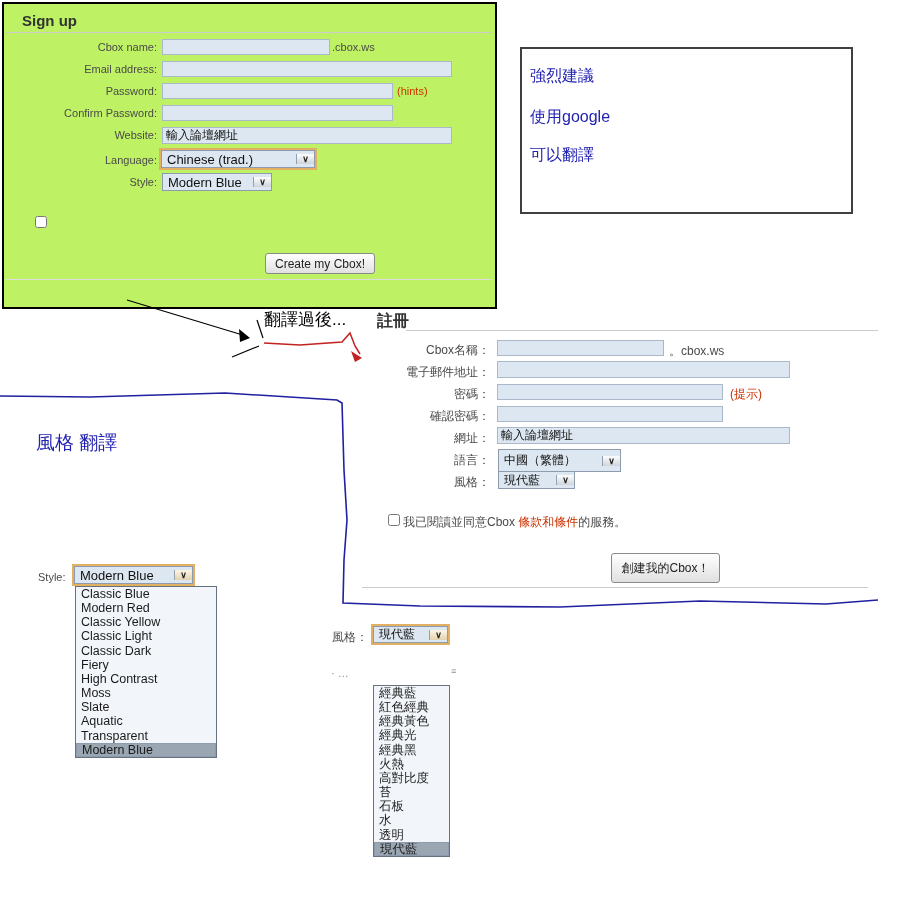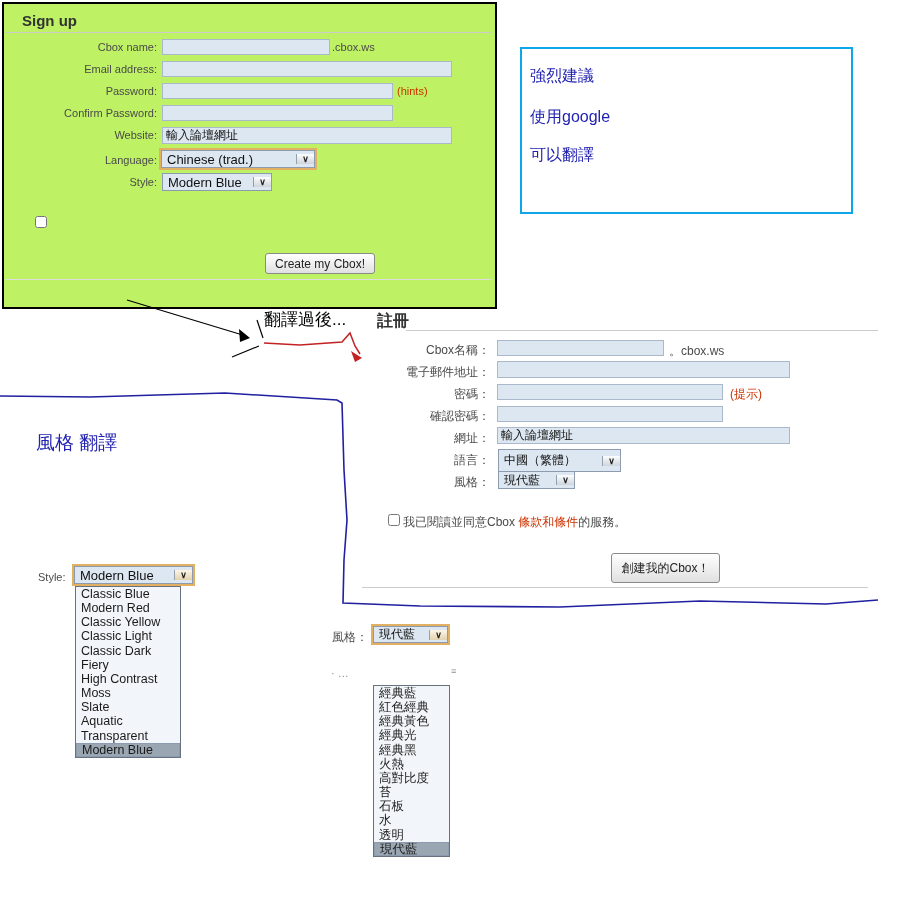--- a/index.html
+++ b/index.html
@@ -4,21 +4,21 @@
 <style>
   html,body{margin:0;padding:0;background:#fff;}
   .page{position:relative;width:897px;height:923px;background:#fff;overflow:hidden;
         font-family:"Liberation Sans",sans-serif;color:#1a1a1a;}
   .abs{position:absolute;}
   .lbl{color:#4a4a4a;white-space:nowrap;}
   .rt{text-align:right;}
   .rule{background:#ccc;height:1px;}
   
   .card-en{border:2px solid #000;background:#bef264;}
-  .note-box{border:2px solid #0ea5e9;background:#fff;}
+  .note-box{border:2px solid #404040;background:#fff;}
   .blue-txt{color:#2222b2;white-space:nowrap;}
   
   input.inp{background:#dde7f1;border:1px solid #a9b9c9;box-sizing:border-box;
             font:11px "Liberation Sans",sans-serif;padding:1px 3px;color:#111;}
   input.inp.cjk{font-size:12px;}
   
   .sel{background:#dde7f1;border:1px solid #8c9cae;box-sizing:border-box;
        display:flex;align-items:center;}
   .sel .val{flex:1;display:flex;align-items:center;padding-left:5px;white-space:nowrap;color:#111;}
   .sel .arw{width:17px;border-left:1px solid #93a1af;background:linear-gradient(#fdfdfd,#cfd5db);
@@ -140,21 +140,21 @@
     <div class="abs rule" style="left:362px;top:587px;width:506px;"></div>
   </div>
 
   <div class="abs lbl" style="left:38px;top:571px;font-size:11px;">Style:</div>
   <div class="abs ring" style="left:72px;top:564px;width:123px;height:22px;">
     <div class="sel">
       <span class="val" style="font-size:13px;">Modern Blue</span>
       <span class="arw" style="background:linear-gradient(#fdf6e8,#e3d2ae);">∨</span>
     </div>
   </div>
-  <div class="abs list" style="left:75px;top:586px;width:106px;height:172px;">
+  <div class="abs list" style="left:75px;top:586px;width:142px;height:172px;">
       <div class="opt">Classic Blue</div>
       <div class="opt">Modern Red</div>
       <div class="opt">Classic Yellow</div>
       <div class="opt">Classic Light</div>
       <div class="opt">Classic Dark</div>
       <div class="opt">Fiery</div>
       <div class="opt">High Contrast</div>
       <div class="opt">Moss</div>
       <div class="opt">Slate</div>
       <div class="opt">Aquatic</div>

